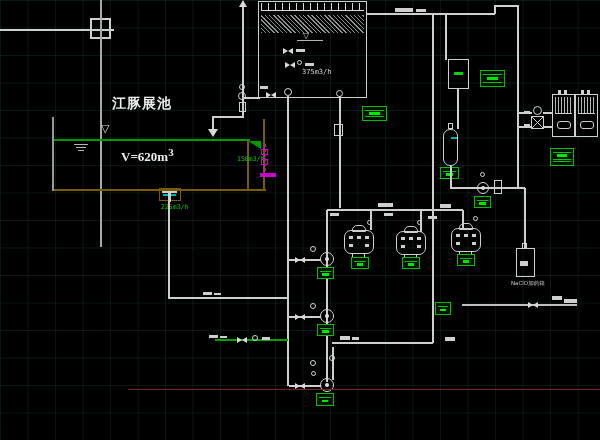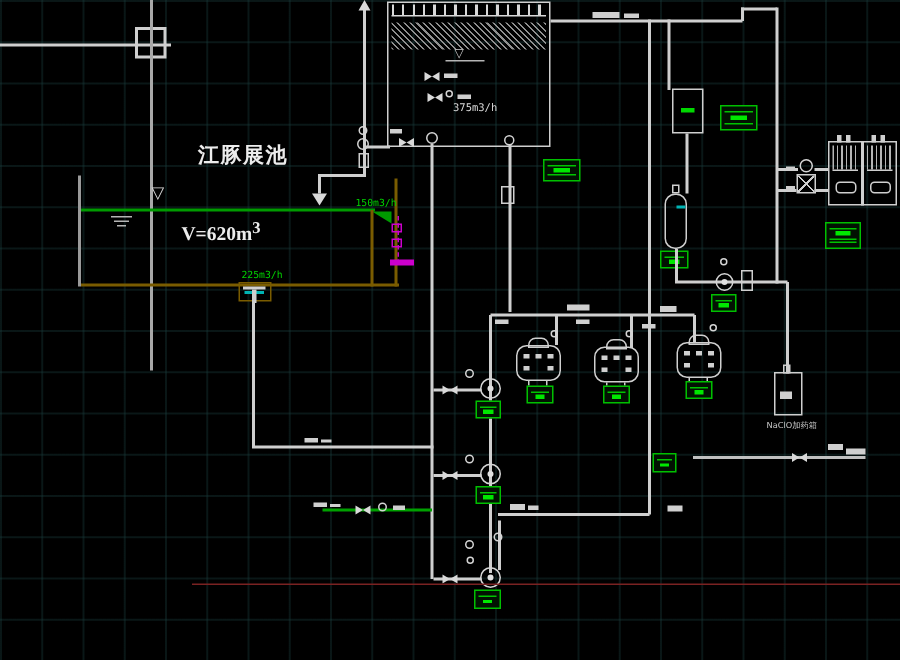--- a/index.html
+++ b/index.html
@@ -10,21 +10,21 @@
       linear-gradient(to bottom, rgba(25,60,60,.38) 1px, transparent 1px);
     background-size:27.5px 27.5px;}
   .h,.v,.fill{position:absolute;background:#cfcfcf;}
   .box{position:absolute;border:1.5px solid #cfcfcf;box-sizing:border-box;}
   .circ{position:absolute;border:1.5px solid #d5d5d5;border-radius:50%;box-sizing:border-box;}
   .dot{position:absolute;background:#e0e0e0;border-radius:50%;}
   .triR{position:absolute;width:0;height:0;border-top:3px solid transparent;border-bottom:3px solid transparent;border-left:5px solid #d9d9d9;}
   .triL{position:absolute;width:0;height:0;border-top:3px solid transparent;border-bottom:3px solid transparent;border-right:5px solid #d9d9d9;}
   .triD{position:absolute;width:0;height:0;border-left:5px solid transparent;border-right:5px solid transparent;border-top:8px solid #d9d9d9;}
   .triU{position:absolute;width:0;height:0;border-left:4px solid transparent;border-right:4px solid transparent;border-bottom:7px solid #d9d9d9;}
-  .gtxt{position:absolute;color:#00d200;font:6.5px "DejaVu Sans Mono",monospace;white-space:nowrap;}
+  .gtxt{position:absolute;color:#00d200;font:6.5px "DejaVu Sans Mono",monospace;white-space:nowrap;margin-top:24px;}
   .wtxt{position:absolute;color:#ececec;white-space:nowrap;}
   .gtag{position:absolute;border:1px solid #00bf00;background:#021202;box-sizing:border-box;display:flex;flex-direction:column;justify-content:space-evenly;padding:1px 2px;}
   .gtag i{display:block;height:1px;background:#00c300;}
   .gtag b{display:block;height:2.5px;width:55%;background:#00e800;margin:0 auto;}
   .hatch{position:absolute;background-image:repeating-linear-gradient(45deg,#8f8f8f 0 1px,transparent 1px 3px);}
   .comb{position:absolute;border-bottom:1.5px solid #d9d9d9;background-image:repeating-linear-gradient(90deg,#d9d9d9 0 1.5px,transparent 1.5px 7px);}
   .vhatch{position:absolute;border-bottom:1.5px solid #cfcfcf;background-image:repeating-linear-gradient(90deg,#b5b5b5 0 1px,transparent 1px 3px);}
   .xbox{position:absolute;border:1.5px solid #cfcfcf;box-sizing:border-box;
     background-image:linear-gradient(45deg,transparent 46%,#cfcfcf 46%,#cfcfcf 54%,transparent 54%),
                      linear-gradient(-45deg,transparent 46%,#cfcfcf 46%,#cfcfcf 54%,transparent 54%);}
@@ -43,21 +43,21 @@
   <div style="position:absolute;left:248px;top:141px;width:0;height:0;border-left:13px solid transparent;border-top:8px solid #009a00;"></div>
   <div class="h" style="left:54px;top:189px;width:212px;height:2px;background:#7a5c00;"></div>
   <div class="v" style="left:247px;top:140px;width:2px;height:51px;background:#7a5c00;"></div>
   <div class="v" style="left:263px;top:119px;width:2px;height:72px;background:#7a5c00;"></div>
 
   <div class="wtxt" style="left:101px;top:122px;font-size:11px;color:#d9d9d9;">▽</div>
   <div class="h" style="left:74px;top:144px;width:14px;height:1px;background:#b5b5b5;"></div>
   <div class="h" style="left:76px;top:147px;width:10px;height:1px;background:#b5b5b5;"></div>
   <div class="h" style="left:78px;top:150px;width:6px;height:1px;background:#b5b5b5;"></div>
 
-  <div class="wtxt" style="left:132px;top:95px;font-size:14px;font-weight:bold;letter-spacing:1px;">江豚展池</div>
+  <div class="wtxt" style="left:112px;top:95px;font-size:14px;font-weight:bold;letter-spacing:1px;">江豚展池</div>
   <div class="wtxt" style="left:121px;top:146px;font-size:13px;font-weight:bold;font-family:Liberation Serif, serif;">
     <span>V=620m</span><span style="font-size:11px;vertical-align:5px;">3</span>
   </div>
   <div class="gtxt" style="left:237px;top:131px;">150m3/h</div>
   <div class="gtxt" style="left:161px;top:179px;">225m3/h</div>
 
   <div class="box" style="left:159px;top:188px;width:22px;height:13px;border-color:#7a5c00;"></div>
   <div class="h" style="left:162px;top:191px;width:15px;height:2px;"></div>
   <div class="h" style="left:163px;top:194px;width:13px;height:2px;background:#00b4b4;"></div>
   <div class="v" style="left:168px;top:193px;width:3px;height:9px;"></div>

